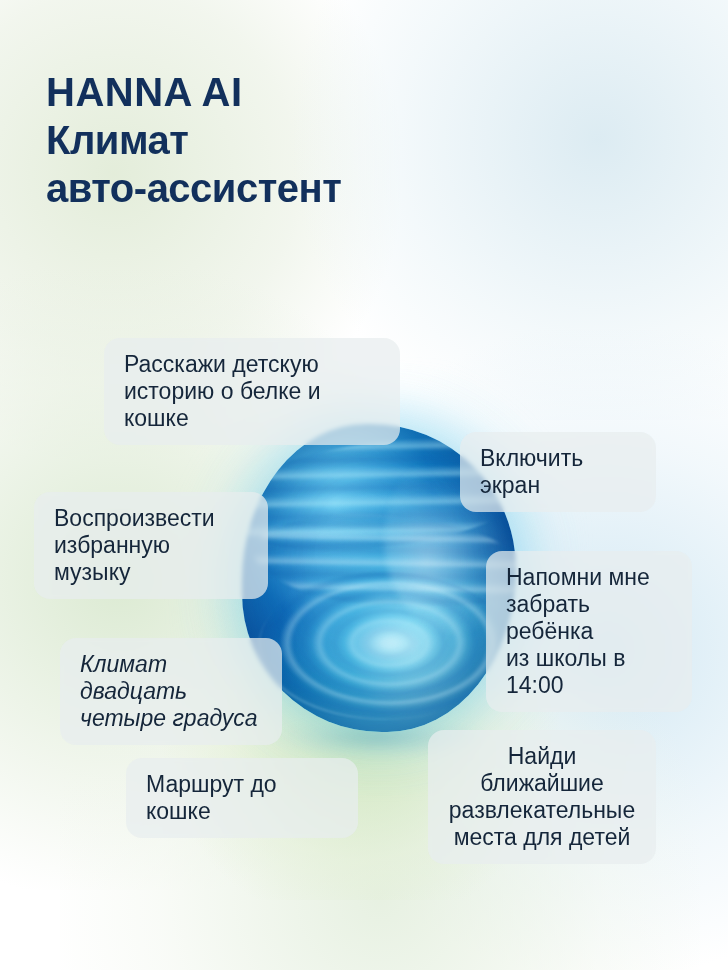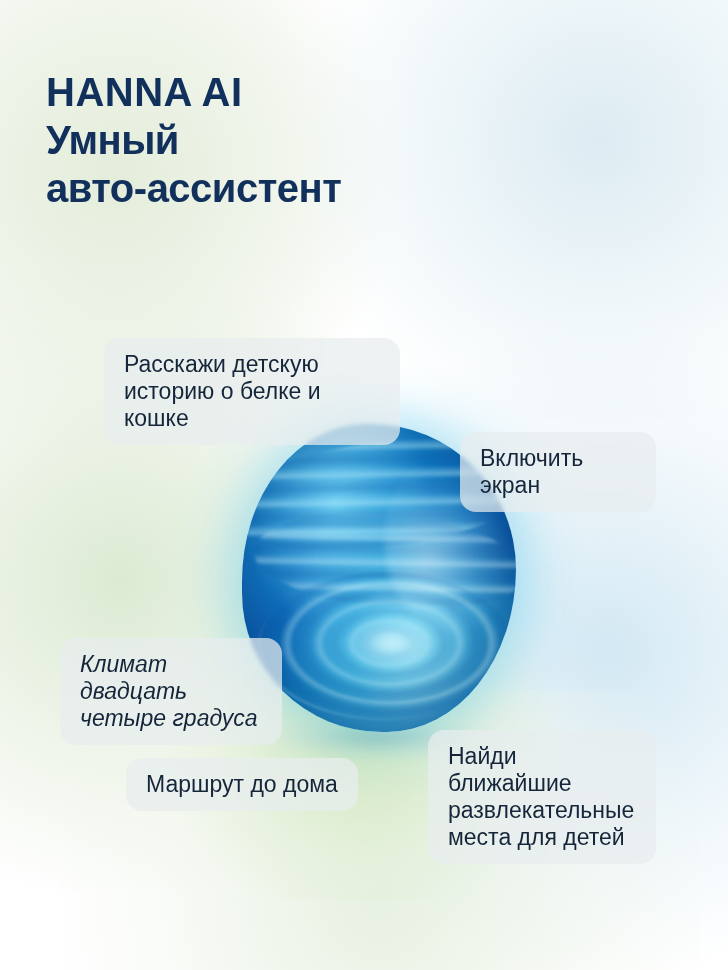--- a/index.html
+++ b/index.html
@@ -180,54 +180,59 @@
     backdrop-filter: blur(2px);
     white-space: pre-line;
   }
 
   #chip-story     { left: 104px; top: 338px;  width: 296px; }
   #chip-screen    { left: 460px; top: 432px;  width: 196px; }
   #chip-music     { left: 34px;  top: 492px;  width: 234px; }
   #chip-remind    { left: 486px; top: 551px;  width: 206px; }
   #chip-climate   { left: 60px;  top: 638px;  width: 222px; font-style: italic; }
   #chip-route     { left: 126px; top: 758px;  width: 232px; }
-  #chip-places    { left: 428px; top: 730px;  width: 228px; }
+  #chip-places    { left: 428px; top: 730px;  width: 228px; text-align: center; }
 </style>
 </head>
 <body>
 
 <div class="poster">
 
   <div class="wash wash-topleft"></div>
   <div class="wash wash-topright"></div>
   <div class="wash wash-left"></div>
   <div class="wash wash-right"></div>
   <div class="wash wash-bottom"></div>
   <div class="wash wash-center-green"></div>
 
   <div class="headline">
     <div class="line line-1">HANNA AI</div>
-    <div class="line line-2">Умный</div>
+    <div class="line line-2">Климат</div>
     <div class="line line-3">авто-ассистент</div>
   </div>
 
   <div class="orb-wrap">
     <div class="orb-glow"></div>
     <div class="orb-shadow"></div>
     <div class="orb">
       <div class="swirl s1"></div>
       <div class="swirl s2"></div>
       <div class="swirl s3"></div>
       <div class="swirl s4"></div>
     </div>
   </div>
 
   <div class="chip" id="chip-story">Расскажи детскую
 историю о белке и кошке</div>
   <div class="chip" id="chip-screen">Включить экран</div>
+  <div class="chip" id="chip-music">Воспроизвести
+избранную музыку</div>
+  <div class="chip" id="chip-remind">Напомни мне
+забрать ребёнка
+из школы в 14:00</div>
   <div class="chip" id="chip-climate">Климат двадцать
 четыре градуса</div>
-  <div class="chip" id="chip-route">Маршрут до дома</div>
+  <div class="chip" id="chip-route">Маршрут до кошке</div>
   <div class="chip" id="chip-places">Найди ближайшие
 развлекательные
 места для детей</div>
 
 </div>
 
 </body></html>

